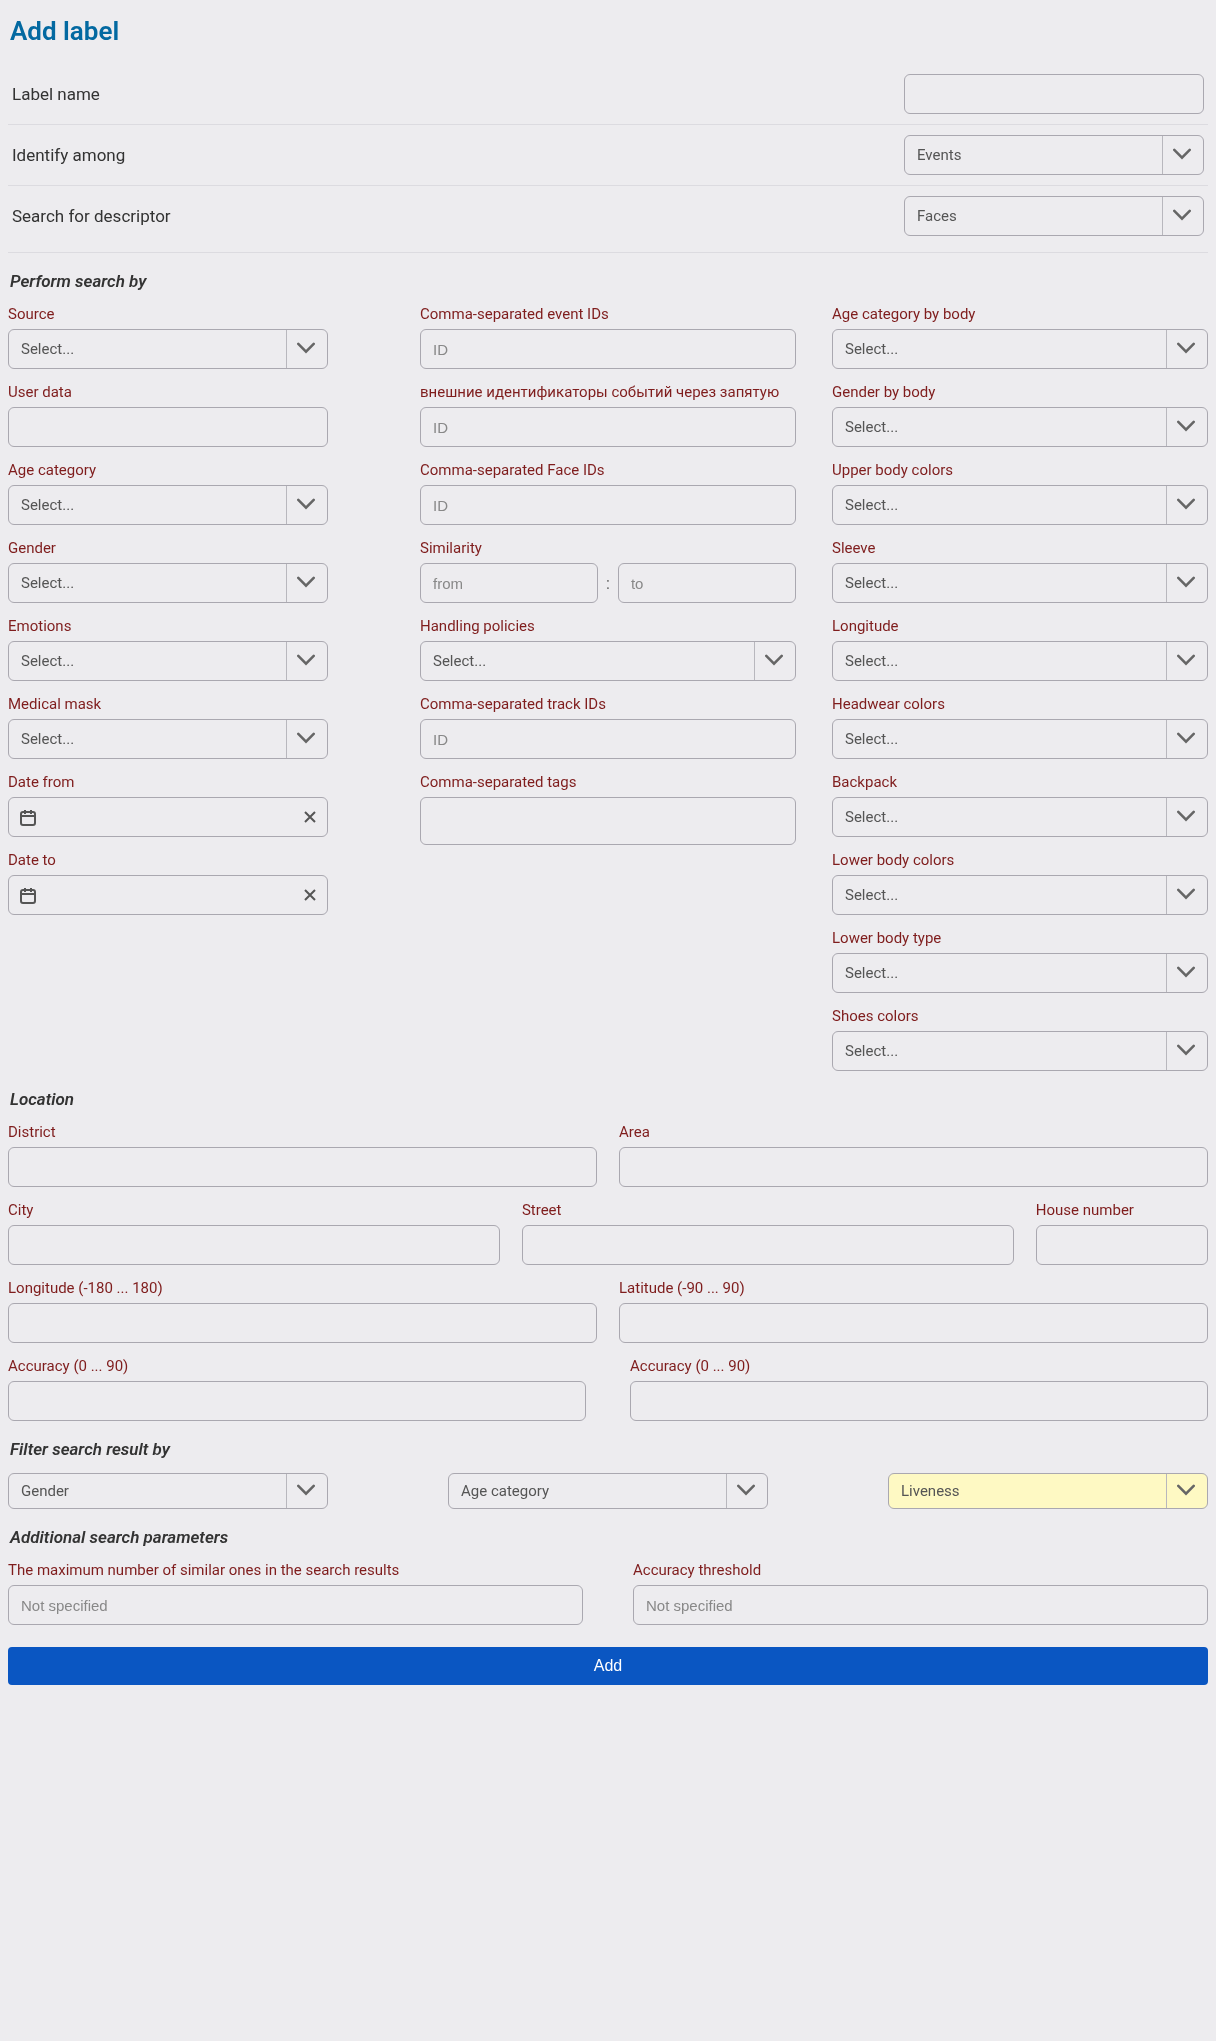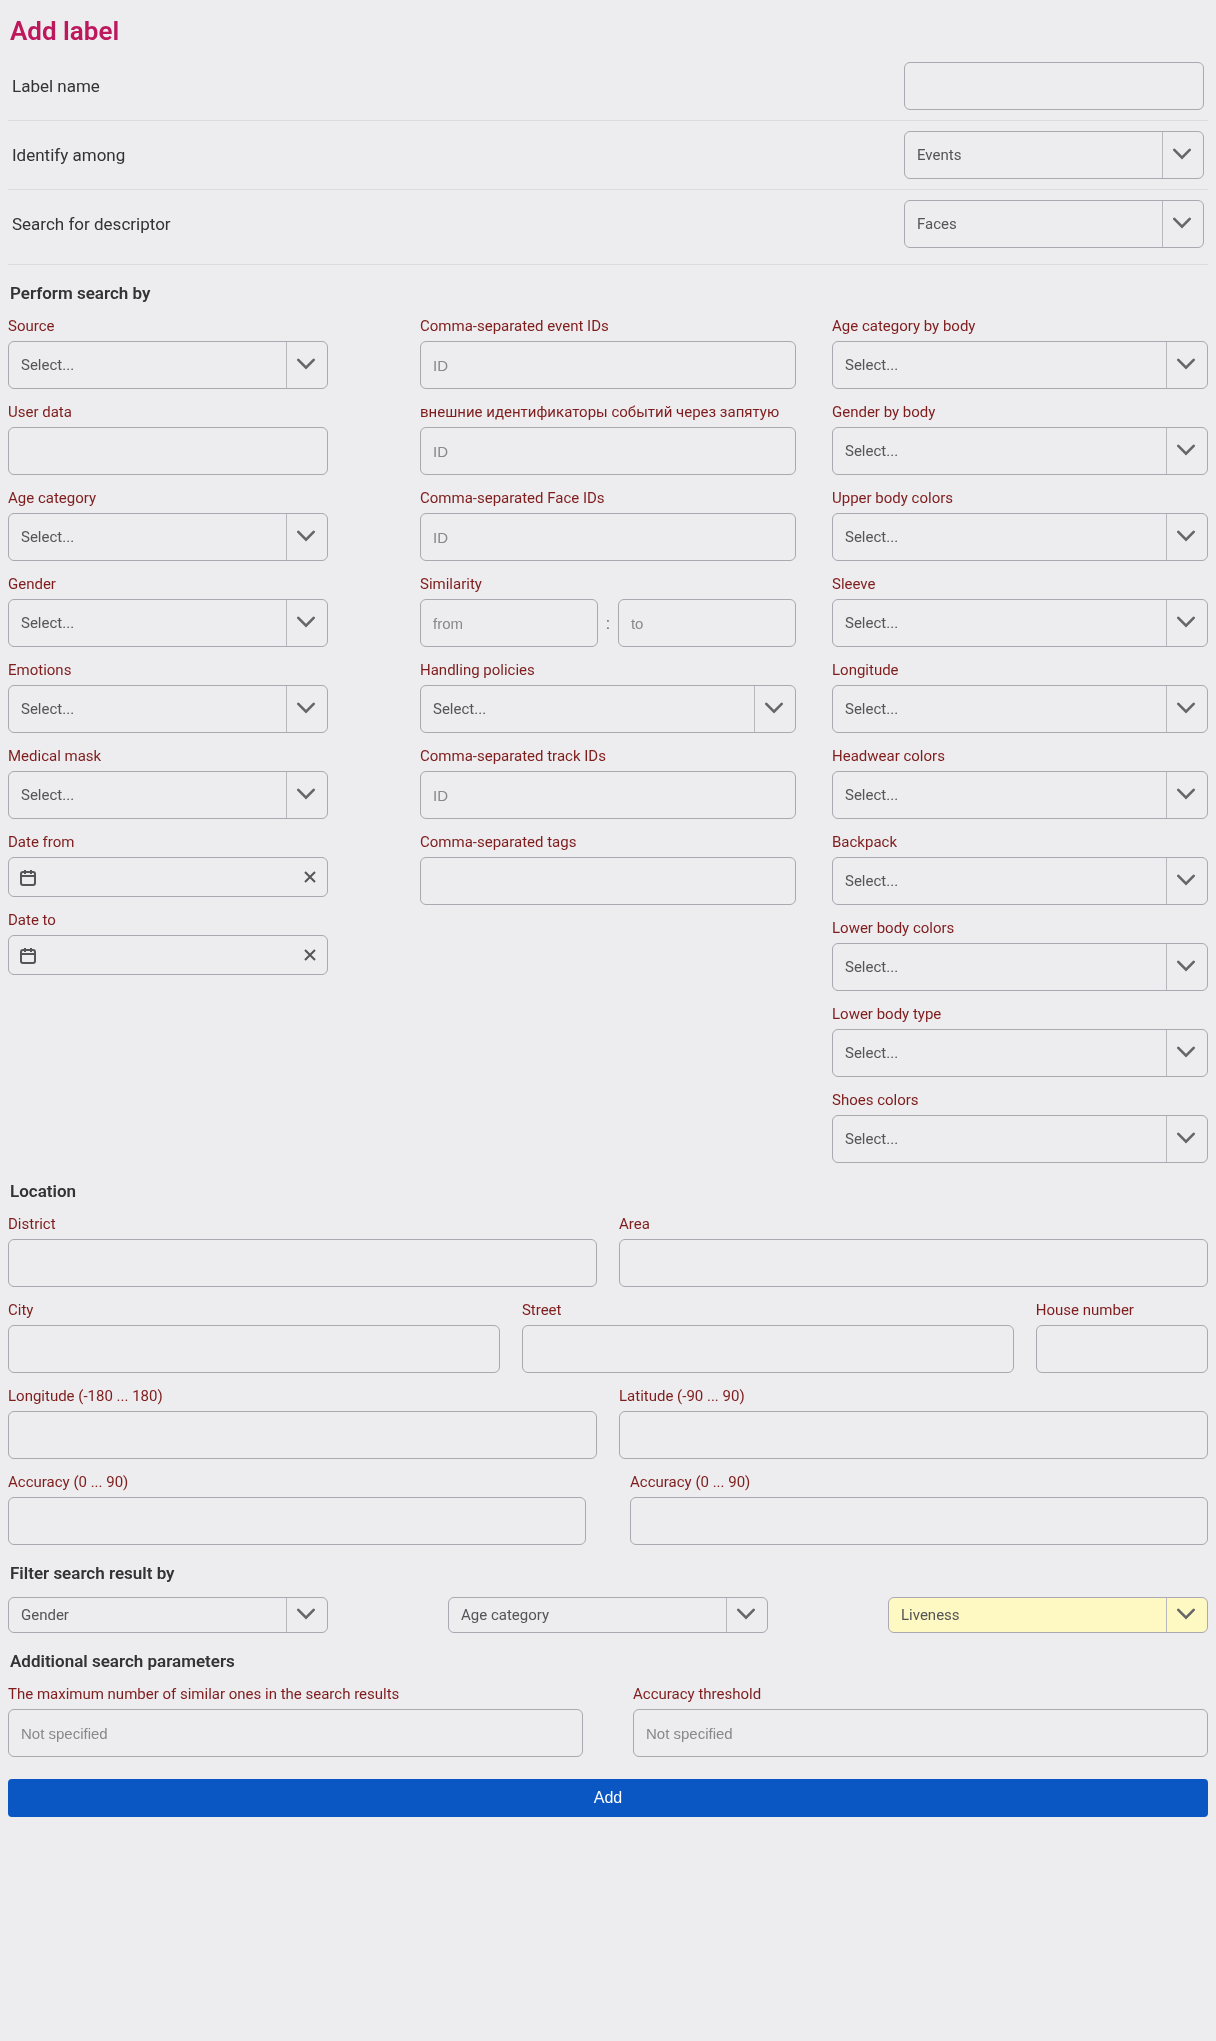--- a/index.html
+++ b/index.html
@@ -6,49 +6,50 @@
 body {
   background: #edecef;
   font-family: -apple-system, BlinkMacSystemFont, "Segoe UI", Roboto, Arial, sans-serif;
   color: #333;
   width: 1216px;
   padding: 10px 8px;
 }
 h1 {
   font-size: 26px;
   font-weight: 600;
-  color: #be185d;
-  margin: 6px 0 6px 2px;
+  color: #0369a1;
+  margin: 6px 0 18px 2px;
 }
 h2 {
   font-size: 17px;
   font-weight: 600;
   color: #333;
   margin: 18px 0 14px 2px;
+  font-style: italic;
 }
 .top-row {
   display: flex;
   align-items: center;
   padding: 10px 4px;
 }
 .top-row + .top-row {
   border-top: 1px solid #dcdbe0;
   justify-content: center;
 }
 .top-label {
   flex: 1;
   font-size: 17px;
   color: #333;
 }
 .top-input-wrap {
   width: 300px;
 }
 input.text-input, .select, .textarea {
   width: 100%;
-  height: 48px;
+  height: 40px;
   background: #edecef;
   border: 1px solid #aaa8b0;
   border-radius: 6px;
   padding: 0 12px;
   font-size: 15px;
   color: #333;
 }
 input.text-input::placeholder, .textarea::placeholder { color: #888; }
 .textarea {
   height: 48px;

